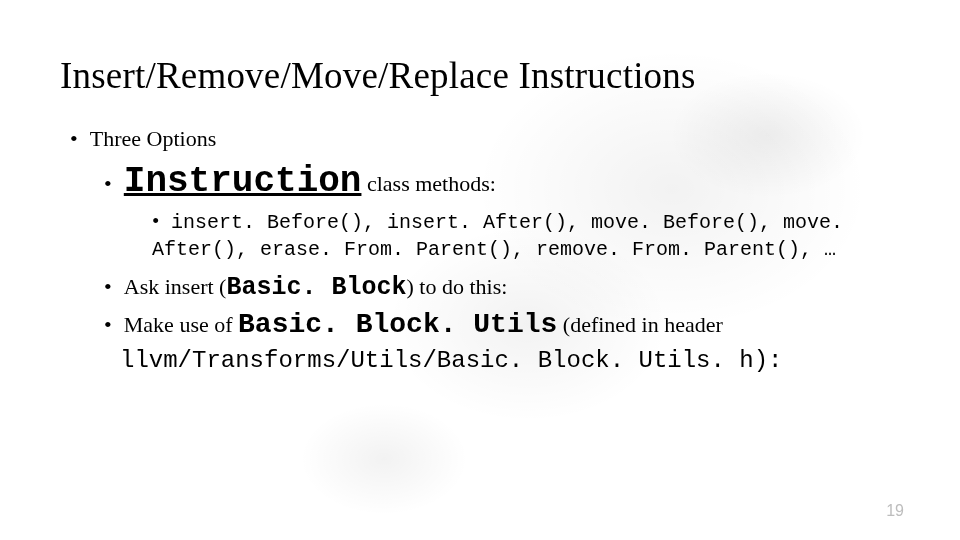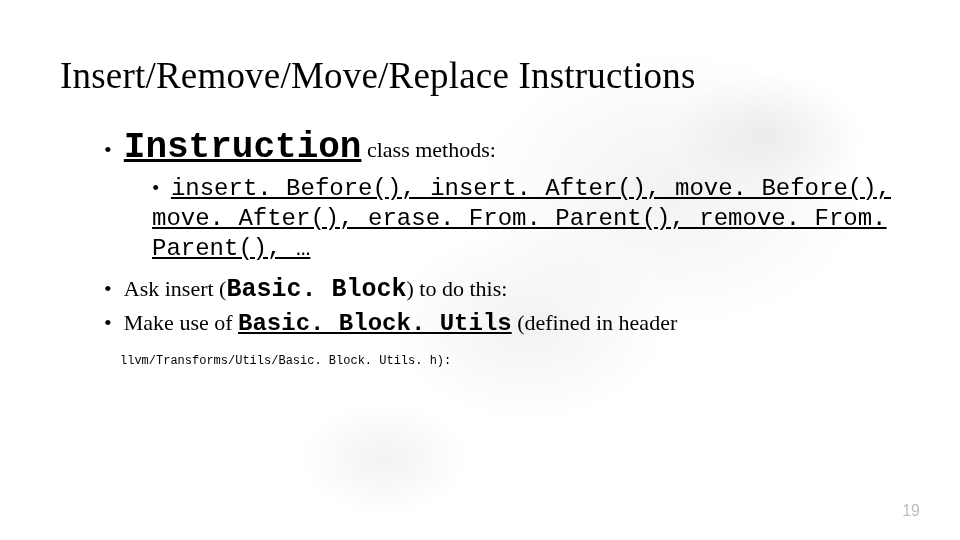--- a/index.html
+++ b/index.html
@@ -48,54 +48,55 @@
     text-decoration: underline;
   }
   .bb-class {
     font-family: "Courier New", Courier, monospace;
     font-weight: 700;
     font-size: 25px;
   }
   .bbutil-class {
     font-family: "Courier New", Courier, monospace;
     font-weight: 700;
-    font-size: 24px;
-    text-decoration: underline;
+    font-size: 28px;
     text-align: center;
   }
   .mono {
     font-family: "Courier New", Courier, monospace;
-    font-size: 24px;
-    text-decoration: underline;
+    font-size: 20px;
   }
   .mono-sm {
     font-family: "Courier New", Courier, monospace;
-    font-size: 12px;
+    font-size: 24px;
   }
   .page-num {
     position: absolute;
-    right: 40px;
+    right: 56px;
     bottom: 20px;
     color: #bdbdbd;
     font-family: Arial, Helvetica, sans-serif;
     font-size: 16px;
   }
   .row { display: block; }
 </style>
 </head>
 <body>
 
 <div class="bg"></div>
 
 <div class="slide">
 
   <h1 class="title">Insert/Remove/Move/Replace Instructions</h1>
 
   <div class="content">
 
+    <div class="lvl1 row">
+      <span class="bullet">•</span><span>Three Options</span>
+    </div>
 
     <div class="lvl2 row">
       <span class="bullet">•</span><span class="inst-class">Instruction</span><span> class methods:</span>
     </div>
     <div class="lvl3 row">
       <span class="bullet">•</span><span class="mono">insert. Before(), insert. After(), move. Before(), move. After(), erase. From. Parent(), remove. From. Parent(), …</span>
     </div>
 
     <div class="lvl2 row">
       <span class="bullet">•</span><span>Ask insert (</span><span class="bb-class">Basic. Block</span><span>) to do this:</span>

